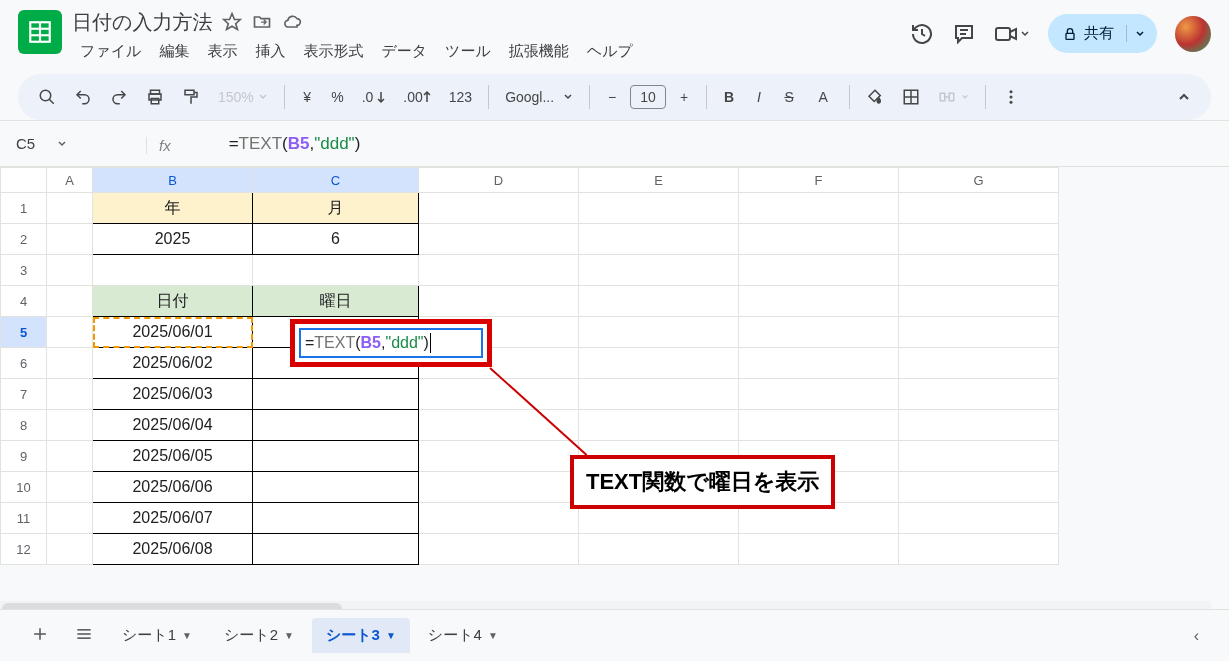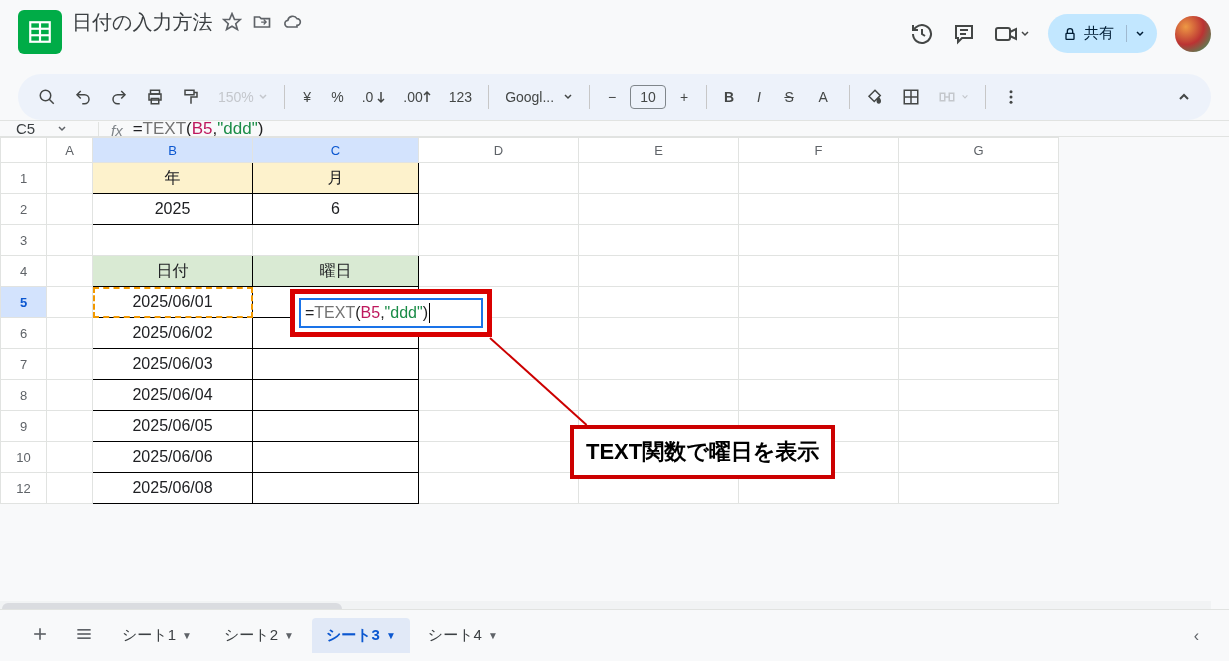--- a/index.html
+++ b/index.html
@@ -25,27 +25,27 @@
 .toolbar { margin: 4px 18px 0 18px; background: #edf2fa; border-radius: 28px; height: 46px; display: flex; align-items: center; padding: 0 14px; gap: 6px; }
 .tb-btn { color: #444746; padding: 6px; border-radius: 4px; cursor: pointer; display: flex; align-items: center; justify-content: center; min-width: 24px; height: 28px; }
 .tb-sep { width: 1px; height: 24px; background: #c7c7c7; margin: 0 4px; }
 .tb-text { font-size: 14px; color: #c4c7cc; }
 .tb-text.dark { color: #444746; }
 .font-size-box { border: 1px solid #80868b; border-radius: 4px; width: 36px; height: 24px; display: flex; align-items: center; justify-content: center; font-size: 14px; color: #444746; }
 .color-chip { width: 20px; height: 4px; background: #000; margin-top: 1px; }
 .toolbar-right { margin-left: auto; }
 
 
-.formula-row { display: flex; align-items: center; height: 16px; padding: 4px 0 4px 8px; border-top: 1px solid #e1e3e1; }
+.formula-row { display: flex; align-items: center; height: 46px; padding: 4px 0 4px 8px; border-top: 1px solid #e1e3e1; gap: 48px; }
 .name-box { width: 72px; font-size: 15px; color: #3c4043; padding-left: 8px; display: flex; align-items: center; }
 .name-caret { margin-left: 22px; color: #5f6368; }
 .fx-label { font-style: italic; font-size: 15px; color: #80868b; margin: 4px 10px 0 18px; border-left: 1px solid #e1e3e1; padding-left: 12px; }
 .formula-text { font-family: "Consolas", monospace; font-size: 17px; color: #202124; display: flex; align-items: center; }
 .formula-text .fn { color: #737373; }
-.formula-text .ref { color: #be185d; }
+.formula-text .ref { color: #8b5cf6; font-weight: bold; }
 .formula-text .str { color: #1a8c47; }
 .formula-text .paren, .formula-text .comma { color: #1f1f1f; }
 
 
 .grid-wrap { position: relative; border-top: 1px solid #e1e3e1; height: 440px; overflow: hidden; }
 table.sheet { border-collapse: collapse; table-layout: fixed; }
 .colhead th { background: #fff; border: 1px solid #e1e3e1; font-weight: normal; font-size: 13px; color: #5f6368; height: 25px; }
 .rowhead { background: #fff; border: 1px solid #e1e3e1; font-size: 13px; color: #5f6368; text-align: center; width: 46px; }
 td.cell { border: 1px solid #e1e3e1; background: #fff; height: 31px; font-size: 16px; color: #202124; text-align: center; padding: 0 6px; }
 .colA { width: 46px; }
@@ -109,20 +109,31 @@
           <svg width="20" height="20" viewBox="0 0 24 24" fill="none" stroke="#5f6368" stroke-width="2">
             <path d="M3 6h6l2 2h10v10H3z"></path>
             <path d="M11 12h5M14 9l3 3-3 3" stroke-width="1.5"></path>
           </svg>
         </span>
       <span class="title-icon">
           <svg width="20" height="20" viewBox="0 0 24 24" fill="none" stroke="#5f6368" stroke-width="2">
             <path d="M18 16a4 4 0 0 0 0-8 6 6 0 0 0-11 2 4 4 0 0 0 1 8h10z"></path>
           </svg>
         </span>
+    </div>
+    <div class="menubar">
+      <span class="menu-item">ファイル</span>
+      <span class="menu-item">編集</span>
+      <span class="menu-item">表示</span>
+      <span class="menu-item">挿入</span>
+      <span class="menu-item">表示形式</span>
+      <span class="menu-item">データ</span>
+      <span class="menu-item">ツール</span>
+      <span class="menu-item">拡張機能</span>
+      <span class="menu-item">ヘルプ</span>
     </div>
   </div>
   <div class="title-actions">
     <span class="title-action">
         <svg width="24" height="24" viewBox="0 0 24 24" fill="none" stroke="#444746" stroke-width="2">
           <path d="M3 12a9 9 0 1 0 3-6.7L3 8"></path>
           <polyline points="3,3 3,8 8,8"></polyline>
           <polyline points="12,7 12,12 15,14"></polyline>
         </svg>
       </span>
@@ -401,20 +412,30 @@
           <td class="rowhead">10</td>
           <td class="cell"></td>
           <td class="cell bordered">2025/06/06</td>
           <td class="cell bordered"></td>
           <td class="cell"></td>
           <td class="cell"></td>
           <td class="cell"></td>
           <td class="cell"></td>
         </tr>
     <tr>
+          <td class="rowhead">11</td>
+          <td class="cell"></td>
+          <td class="cell bordered">2025/06/07</td>
+          <td class="cell bordered"></td>
+          <td class="cell"></td>
+          <td class="cell"></td>
+          <td class="cell"></td>
+          <td class="cell"></td>
+        </tr>
+    <tr>
           <td class="rowhead">12</td>
           <td class="cell"></td>
           <td class="cell bordered">2025/06/08</td>
           <td class="cell bordered"></td>
           <td class="cell"></td>
           <td class="cell"></td>
           <td class="cell"></td>
           <td class="cell"></td>
         </tr>
   </tbody>

